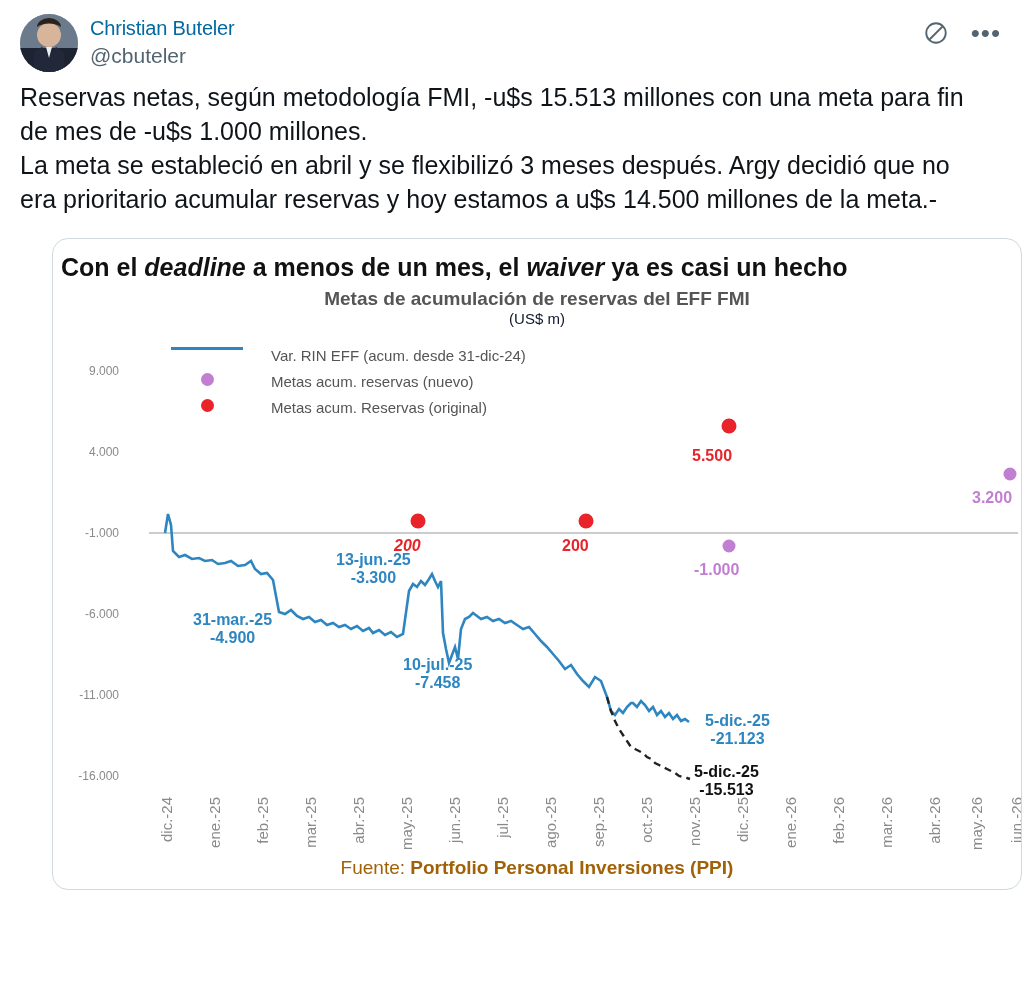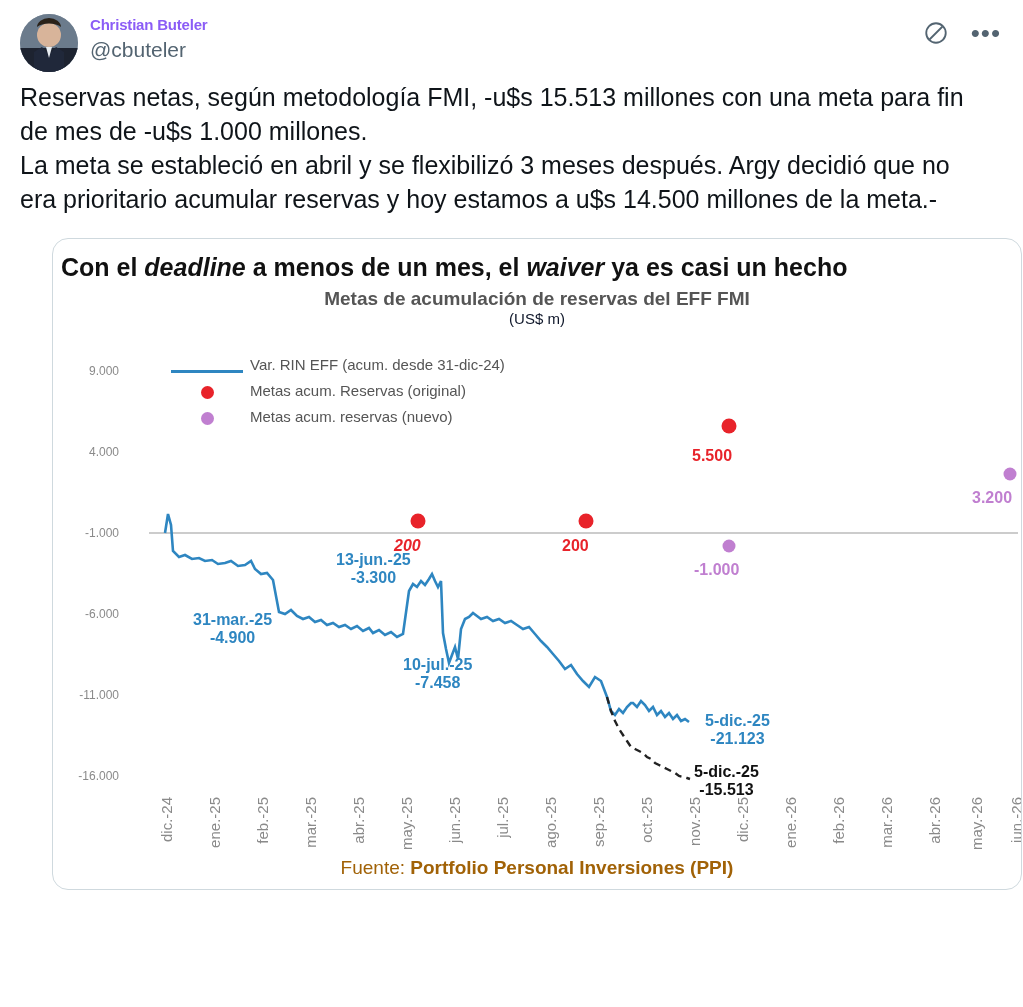--- a/index.html
+++ b/index.html
@@ -24,23 +24,23 @@
     width: 58px; height: 58px;
     border-radius: 50%;
     overflow: hidden;
     flex: 0 0 58px;
     background: #9aa6b2;
     position: relative;
   }
   .avatar svg { display:block; width:100%; height:100%; }
   .names { padding-top: 2px; line-height: 1.25; }
   .display-name {
-    font-size: 15px;
-    font-weight: bold;
-    color: #8b5cf6;
+    font-size: 20px;
+    font-weight: normal;
+    color: #0369a1;
     letter-spacing: -0.2px;
   }
   .handle {
     font-size: 21px;
     color: #536471;
     margin-top: 2px;
   }
   .header-actions {
     position: absolute;
     right: 22px; top: 20px;
@@ -124,23 +124,23 @@
   }
   .legend {
     position: absolute;
     left: 116px;
     top: 18px;
     font-size: 15px;
     color: #555;
   }
   .legend-row {
     display: flex;
-    align-items: flex-end;
+    align-items: flex-start;
     height: 26px;
-    gap: 5px;
+    gap: 26px;
   }
   .legend-key { width: 76px; display: flex; align-items: center; justify-content: center; }
   .key-line { width: 72px; height: 3px; background: #2e86c1; }
   .key-dash { width: 72px; border-top: 3px dashed #222; }
   .key-dot { width: 13px; height: 13px; border-radius: 50%; }
   .ann {
     position: absolute;
     font-size: 16px;
     font-weight: bold;
     line-height: 1.12;
@@ -223,29 +223,29 @@
 
       <div class="legend">
         <div class="legend-row">
           <span class="legend-key">
               <span class="key-line"></span>
             </span>
           <span>Var. RIN EFF (acum. desde 31-dic-24)</span>
         </div>
         <div class="legend-row">
           <span class="legend-key">
+              <span class="key-dot" style="background:#c07fd0"></span>
+            </span>
+          <span>Metas acum. reservas (nuevo)</span>
+        </div>
+        <div class="legend-row">
+          <span class="legend-key">
               <span class="key-dot" style="background:#e8232a"></span>
             </span>
           <span>Metas acum. Reservas (original)</span>
-        </div>
-        <div class="legend-row">
-          <span class="legend-key">
-              <span class="key-dot" style="background:#c07fd0"></span>
-            </span>
-          <span>Metas acum. reservas (nuevo)</span>
         </div>
       </div>
 
       <svg width="970" height="520" style="position:absolute;left:0;top:0;">
         <line x1="96" y1="204" x2="965" y2="204" stroke="#cccccc" stroke-width="2"></line>
         <polyline fill="none" stroke="#2e86c1" stroke-width="2.6" points="112,204 115,185 118,196 120,222 126,228 132,226 139,230 146,229 152,232 159,231 165,235 172,234 178,232 185,237 192,236 198,232 202,240 208,245 214,244 220,251 226,283 232,285 238,281 244,287 250,290 256,288 262,293 268,291 274,296 280,294 286,298 292,296 298,300 304,297 310,302 316,299 320,304 326,301 332,306 338,303 344,308 350,305 356,262 360,255 364,258 368,252 372,256 376,250 379,245 382,252 385,258 388,252 390,304 393,320 396,334 399,326 402,318 405,330 408,300 412,290 416,288 420,284 424,287 428,290 434,288 440,292 446,290 452,294 458,292 464,296 470,300 476,298 482,305 488,312 494,318 500,325 506,332 512,340 518,336 524,345 530,352 536,358 542,348 548,352 554,368 558,382 562,386 566,380 570,384 574,378 578,374 580,374 584,378 588,372 592,376 596,382 600,378 604,386 608,382 612,388 616,384 620,390 624,386 628,392 632,390 636,393"></polyline>
         <polyline fill="none" stroke="#222222" stroke-width="2.4" stroke-dasharray="7,5" points="554,368 558,382 562,392 566,400 570,406 574,412 578,418 582,420 586,422 590,424 594,428 598,430 602,434 606,436 610,438 614,440 618,442 622,444 626,447 630,448 634,449 637,450"></polyline>
       </svg>
 
       <span class="pt" style="left:365px; top:192px; width:15px; height:15px; background:#e8232a;"></span>

